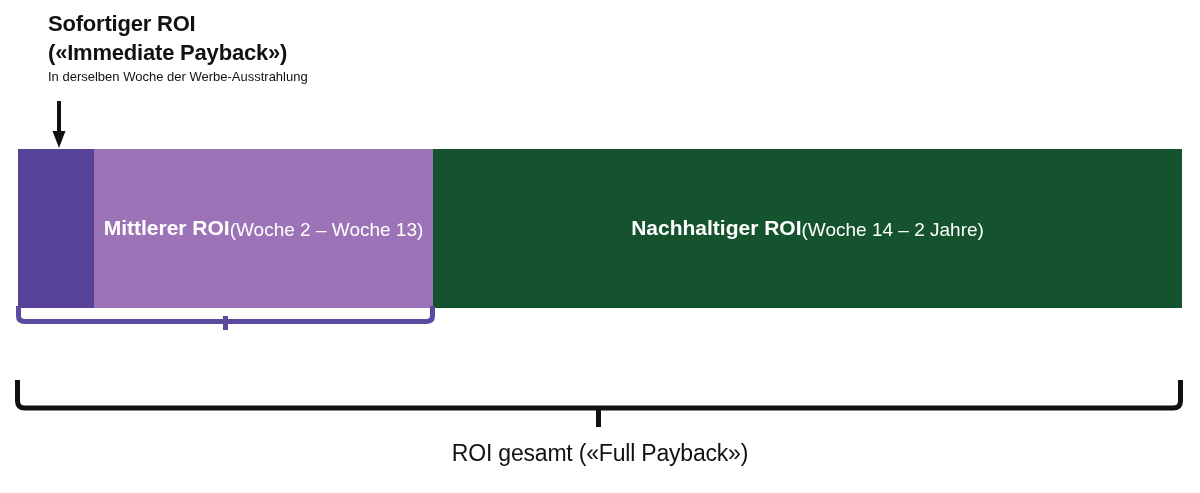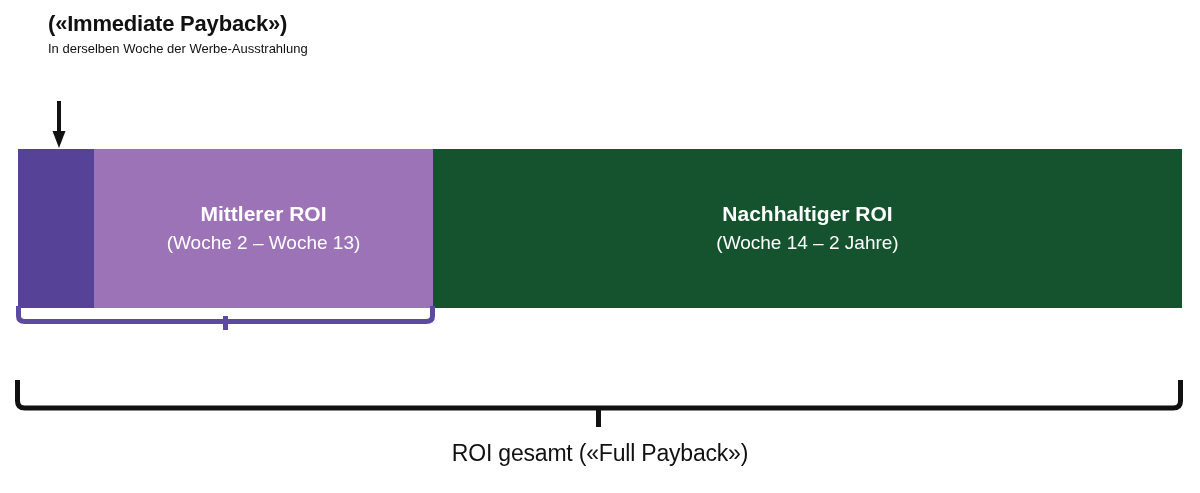--- a/index.html
+++ b/index.html
@@ -58,21 +58,21 @@
     left: 18px;
     top: 149px;
     width: 1164px;
     height: 159px;
     display: flex;
     align-items: stretch;
   }
   .seg {
     position: relative;
     display: flex;
-    flex-direction: column;
+    flex-direction: row;
     align-items: center;
     justify-content: center;
     text-align: center;
     color: #ffffff;
     box-sizing: border-box;
   }
   .seg-immediate { width: 76px; }
   .seg-carryover { width: 339px; }
   .seg-sustained { flex: 1 1 auto; }
 
@@ -161,20 +161,21 @@
     letter-spacing: -0.2px;
     white-space: nowrap;
   }
 </style>
 </head>
 <body>
 
 <div id="stage">
 
   <div class="callout">
+    <div class="callout-title">Sofortiger ROI</div>
     <div class="callout-title">(«Immediate Payback»)</div>
     <div class="callout-sub">In derselben Woche der Werbe-Ausstrahlung</div>
   </div>
 
   <svg class="down-arrow" viewBox="0 0 14 48">
     <path d="M7 0 L7 34" stroke="#111111" stroke-width="4" fill="none"></path>
     <path d="M0.5 30 L7 47 L13.5 30 Z" fill="#111111"></path>
   </svg>
 
   <div class="bar">

